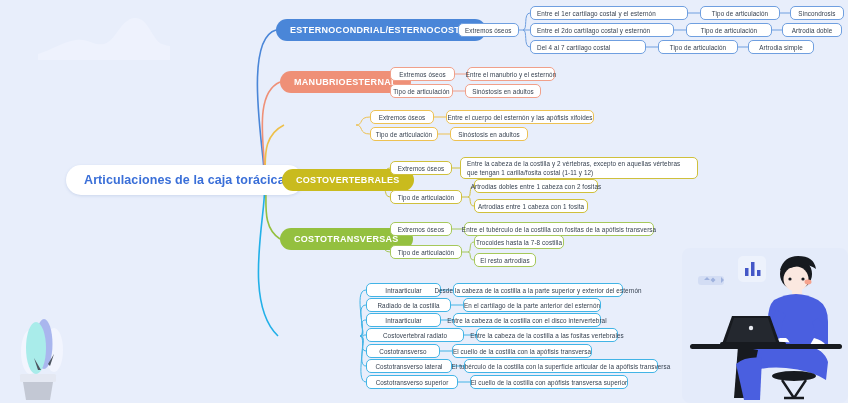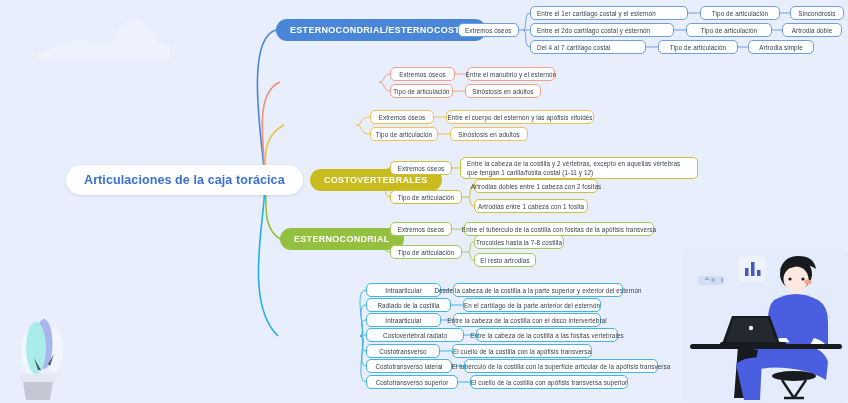--- a/index.html
+++ b/index.html
@@ -52,21 +52,21 @@
   .c-blue   { border-color:#6f9fe0; }
   .c-salmon { border-color:#f0a08a; }
   .c-amber  { border-color:#edc152; }
   .c-olive  { border-color:#cfc03c; }
   .c-green  { border-color:#a6c85a; }
   .c-cyan   { border-color:#42b4e6; }
 
   .b-blue   { background:#4a86d8; }
   .b-salmon { background:#ef9077; }
   .b-amber  { background:#eec04a; }
-  .b-olive  { background:#c9bb1e;margin-left:28px; }
+  .b-olive  { background:#c9bb1e; }
   .b-green  { background:#94c03f; }
   .b-cyan   { background:#22b0e8; }
 </style>
 </head>
 <body>
 
 <div id="canvas">
 
   <svg class="deco" id="hill" viewBox="0 0 132 52">
     <path d="M0 46 C14 42 24 34 38 32 C50 30 56 38 66 36 C78 33 82 12 96 10
@@ -177,38 +177,39 @@
   <div class="node box c-blue" style="left:790px;top:6px;width:54px;">Sincondrosis</div>
 
   <div class="node box c-blue lft" style="left:530px;top:23px;width:144px;">Entre el 2do cartílago costal y esternón</div>
   <div class="node box c-blue" style="left:686px;top:23px;width:86px;">Tipo de articulación</div>
   <div class="node box c-blue" style="left:782px;top:23px;width:60px;">Artrodia doble</div>
 
   <div class="node box c-blue lft" style="left:530px;top:40px;width:116px;">Del 4 al 7 cartílago costal</div>
   <div class="node box c-blue" style="left:658px;top:40px;width:80px;">Tipo de articulación</div>
   <div class="node box c-blue" style="left:748px;top:40px;width:66px;">Artrodia simple</div>
 
+  <div class="node branch b-salmon" style="left: 280px; top: 71px; background: rgb(239, 144, 119);">MANUBRIOESTERNAL</div>
   <div class="node box c-salmon" style="left:390px;top:67px;width:65px;">Extremos óseos</div>
   <div class="node box c-salmon" style="left:467px;top:67px;width:88px;">Entre el manubrio y el esternón</div>
   <div class="node box c-salmon" style="left:390px;top:84px;width:63px;">Tipo de articulación</div>
   <div class="node box c-salmon" style="left:465px;top:84px;width:76px;">Sinóstosis en adultos</div>
 
   <div class="node box c-amber" style="left:370px;top:110px;width:64px;">Extremos óseos</div>
   <div class="node box c-amber" style="left:446px;top:110px;width:148px;">Entre el cuerpo del esternón y las apófisis xifoides</div>
   <div class="node box c-amber" style="left:370px;top:127px;width:68px;">Tipo de articulación</div>
   <div class="node box c-amber" style="left:450px;top:127px;width:78px;">Sinóstosis en adultos</div>
 
   <div class="node branch b-olive" style="left: 282px; top: 169px; background: rgb(201, 187, 30);">COSTOVERTEBRALES</div>
   <div class="node box c-olive" style="left:390px;top:161px;width:62px;">Extremos óseos</div>
   <div class="node box c-olive tall" style="left:460px;top:157px;width:238px;">Entre la cabeza de la costilla y 2 vértebras, excepto en aquellas vértebras que tengan 1 carilla/fosita costal (1-11 y 12)</div>
   <div class="node box c-olive" style="left:390px;top:190px;width:72px;">Tipo de articulación</div>
   <div class="node box c-olive" style="left:474px;top:179px;width:124px;">Artrodias dobles entre 1 cabeza con 2 fositas</div>
   <div class="node box c-olive" style="left:474px;top:199px;width:114px;">Artrodias entre 1 cabeza con 1 fosita</div>
 
-  <div class="node branch b-green" style="left: 280px; top: 228px; background: rgb(148, 192, 63);">ESTERNOCONDRIAL</div>
+  <div class="node branch b-green" style="left: 280px; top: 228px; background: rgb(148, 192, 63);">COSTOTRANSVERSAS</div>
   <div class="node box c-green" style="left:390px;top:222px;width:62px;">Extremos óseos</div>
   <div class="node box c-green" style="left:464px;top:222px;width:190px;">Entre el tubérculo de la costilla con fositas de la apófisis transversa</div>
   <div class="node box c-green" style="left:390px;top:245px;width:72px;">Tipo de articulación</div>
   <div class="node box c-green" style="left:474px;top:235px;width:90px;">Trocoides hasta la 7-8 costilla</div>
   <div class="node box c-green" style="left:474px;top:253px;width:62px;">El resto artrodias</div>
 
 
   <div class="node box c-cyan" style="left:366px;top:283px;width:75px;">Intraarticular</div>
   <div class="node box c-cyan" style="left:453px;top:283px;width:170px;">Desde la cabeza de la costilla a la parte superior y exterior del esternón</div>
 

